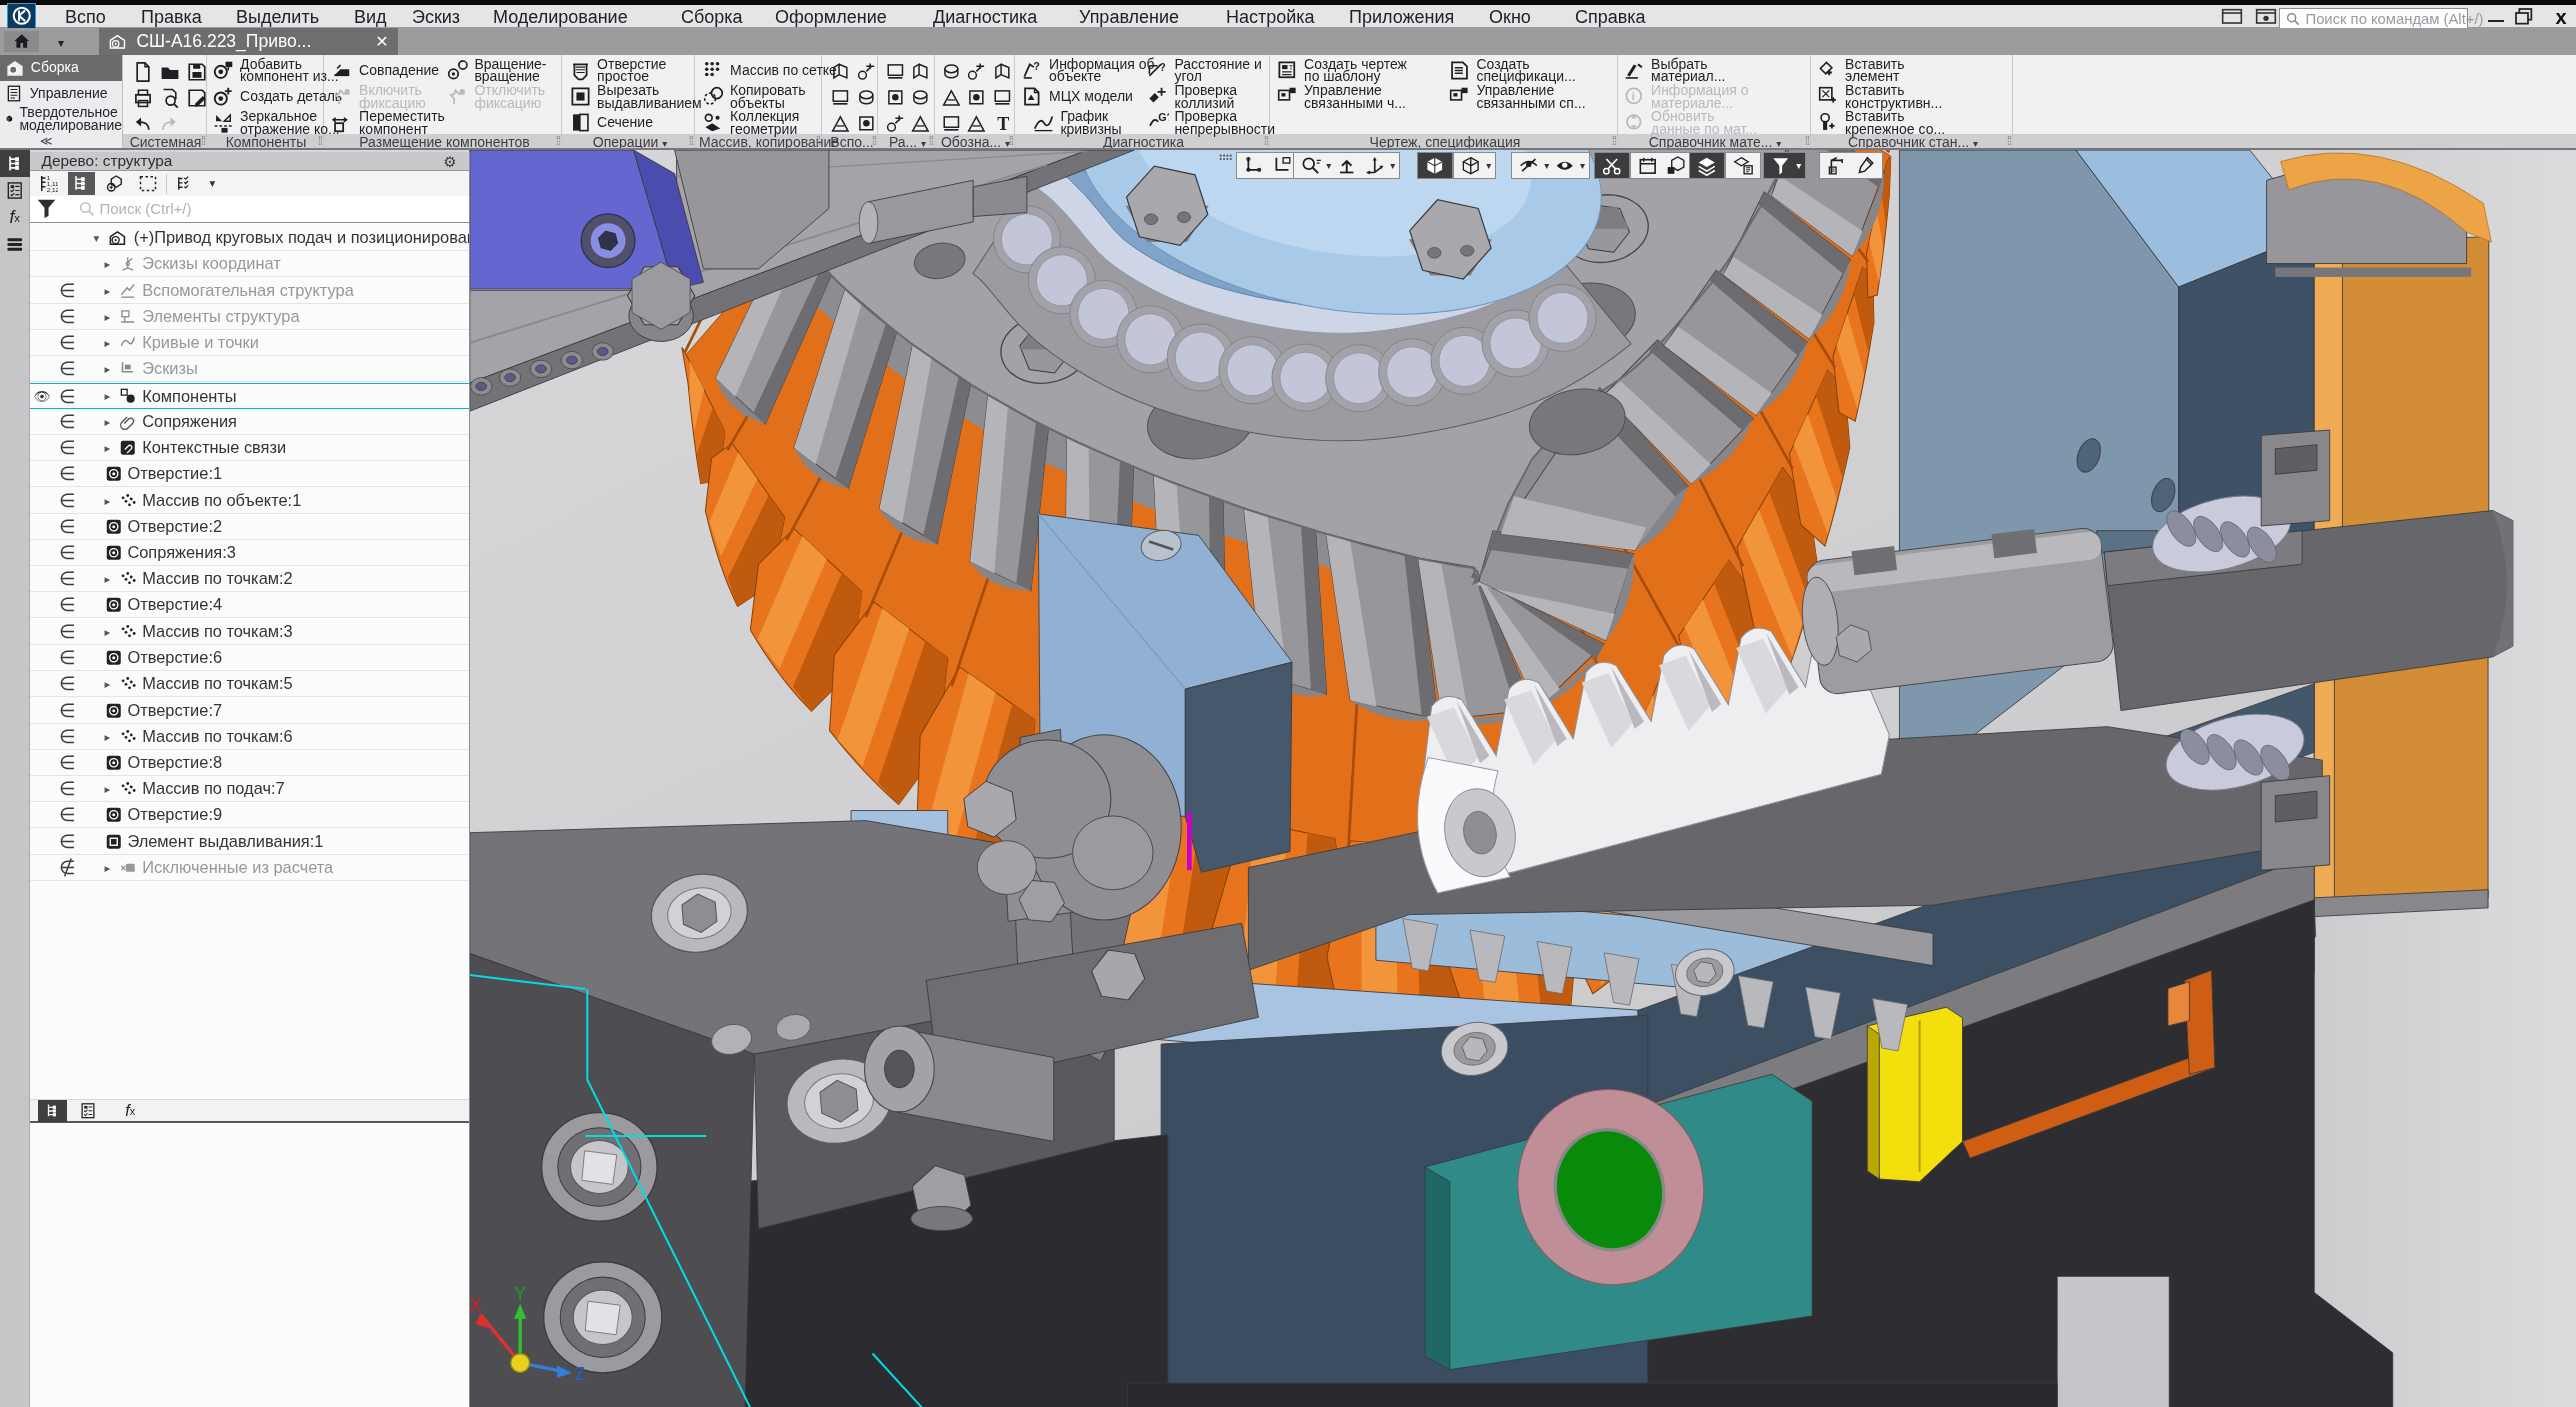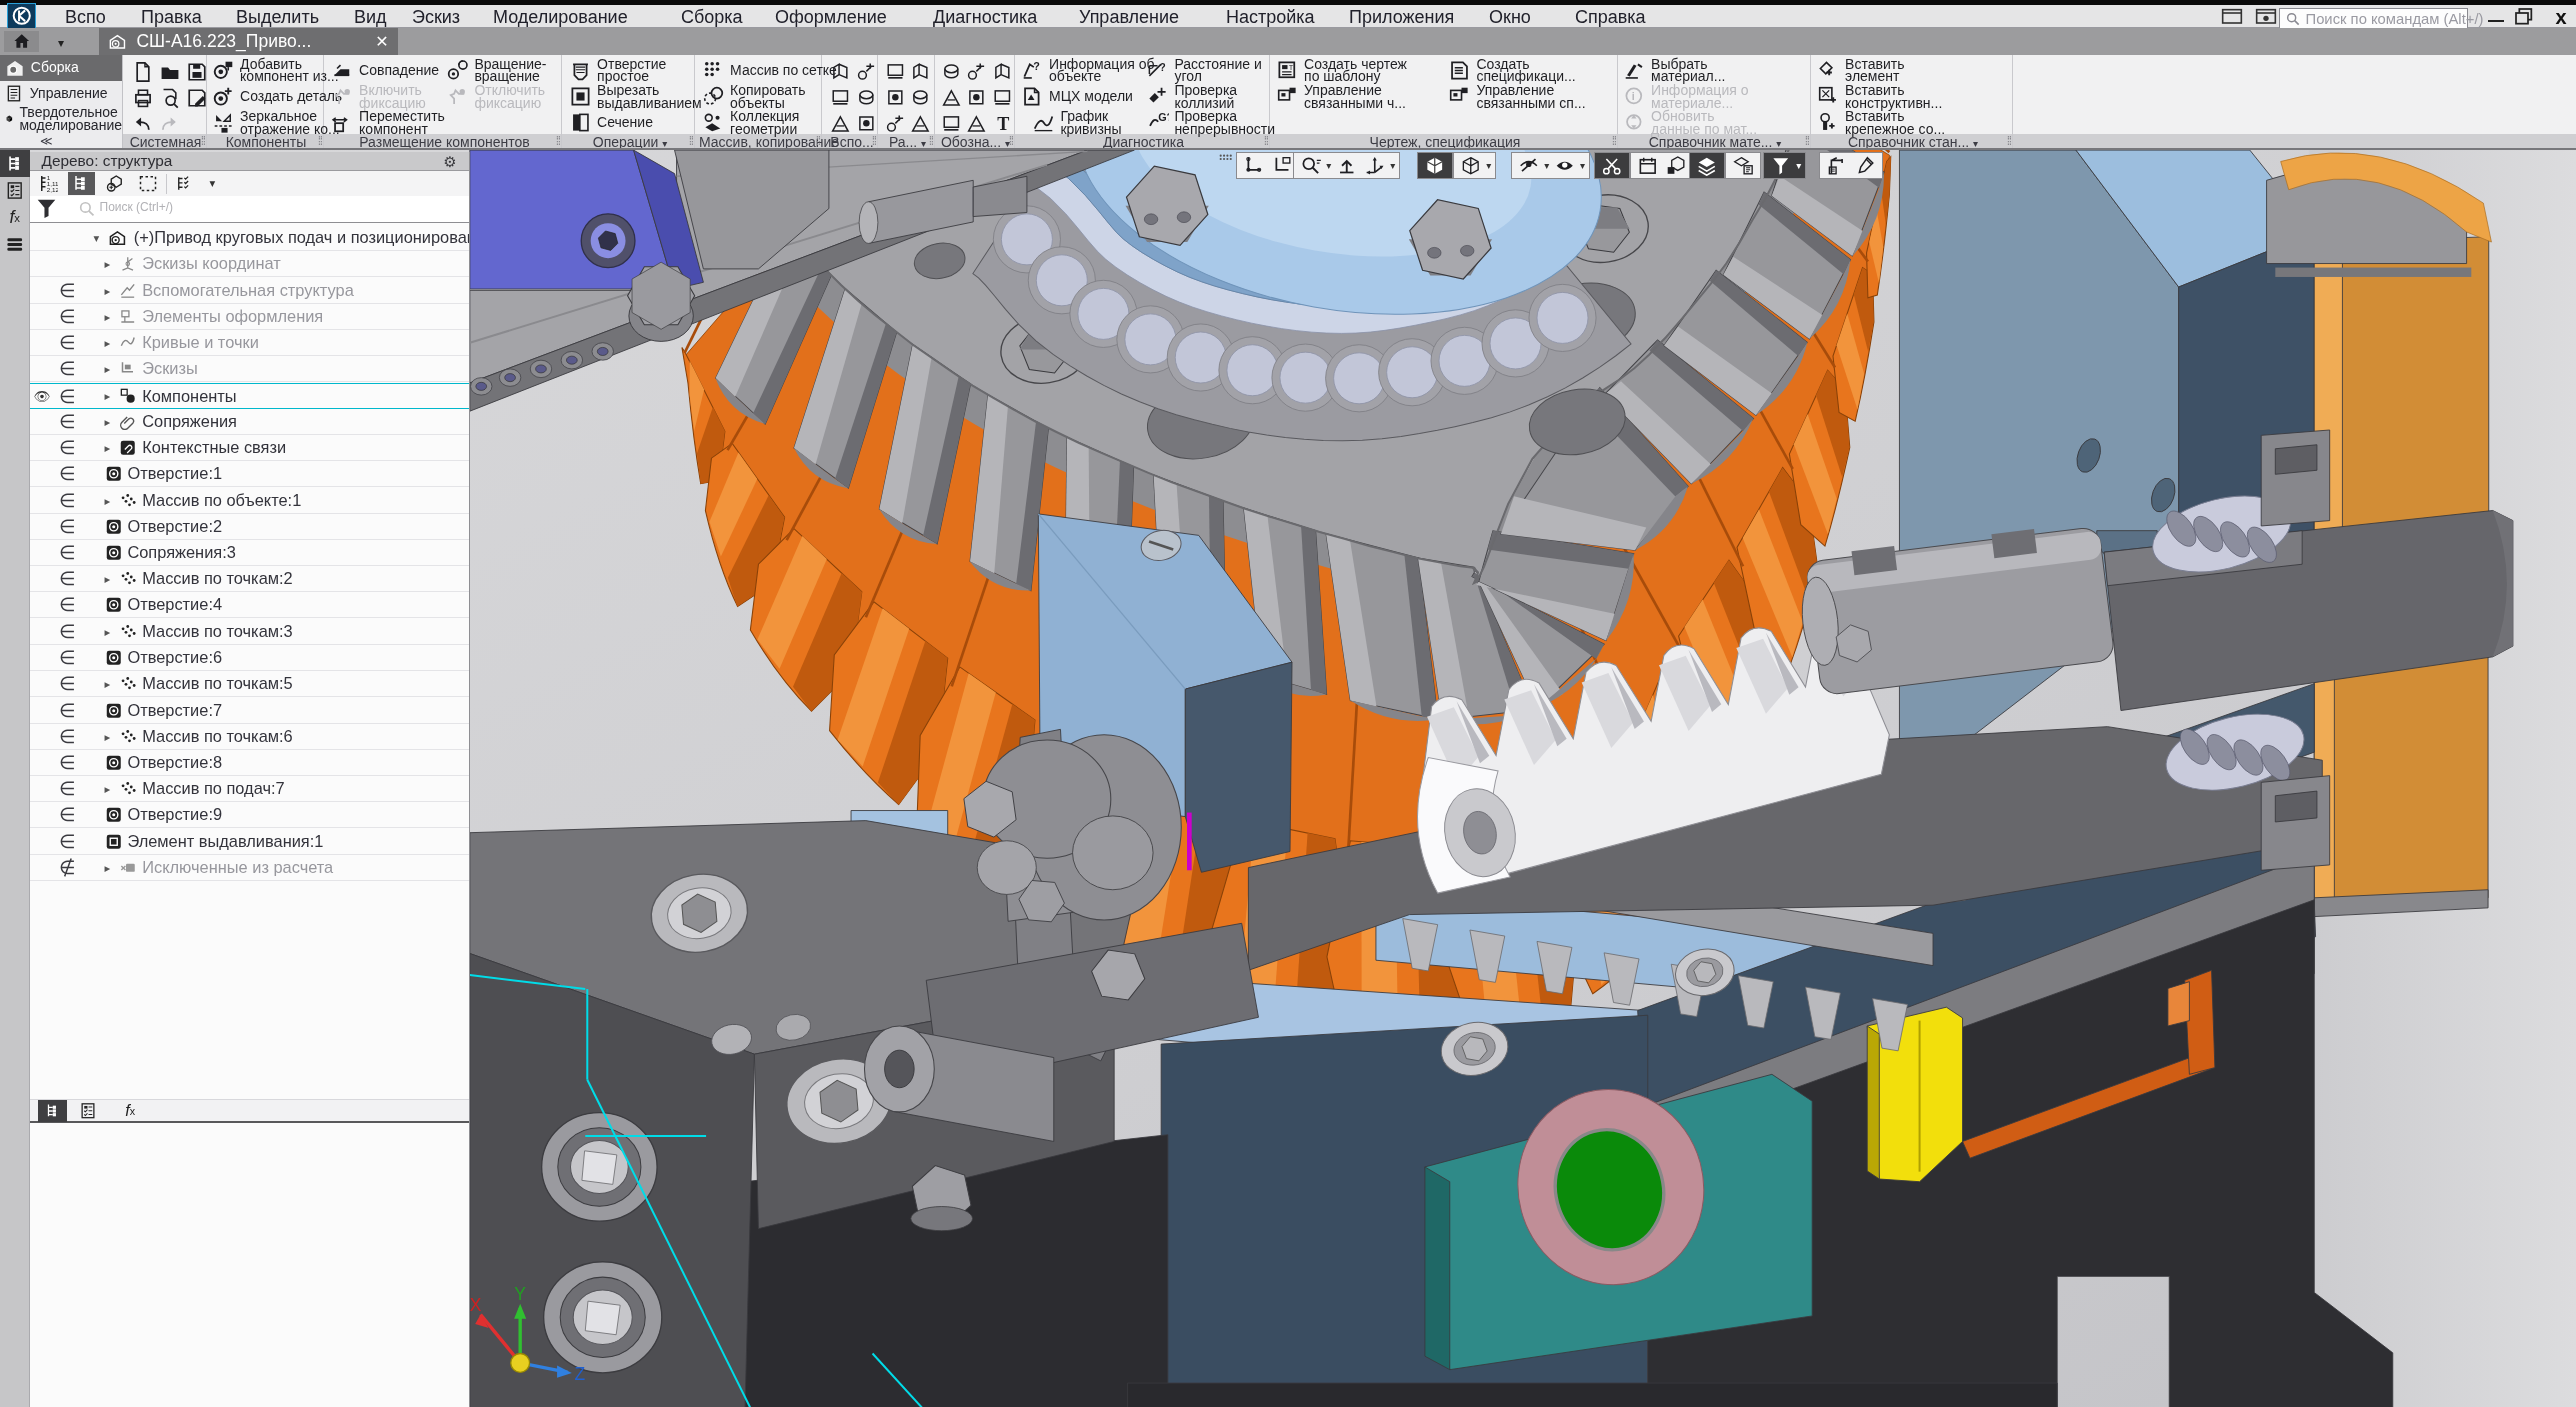--- a/index.html
+++ b/index.html
@@ -32,21 +32,21 @@
 .sic.active { background:#3f3f41; }
 #panel { position:absolute; left:29.5px; top:152px; width:440px; height:1256px; background:#fbfbfb; border-right:1.3px solid #8e8e92; overflow:hidden; }
 #phead { position:absolute; left:0; top:0; width:100%; height:19px; background:#c9c9cb; font-size:15.4px; color:#2e2e34; padding-left:12px; line-height:18px; border-bottom:0.7px solid #9a9a9e; }
 #phead .gear { position:absolute; right:12px; top:0.7px; font-size:14.8px; color:#3a3a3e; }
 #ptool { position:absolute; left:0; top:19px; width:100%; height:25.5px; background:#f4f4f5; border-bottom:0.7px solid #d0d0d4; }
 .pico { position:absolute; top:1.3px; width:27px; height:23px; display:flex; align-items:center; justify-content:center; }
 .pico.active { background:#58585a; }
 #psearch { position:absolute; left:0; top:44px; width:100%; height:27px; background:#fff; border-bottom:1.3px solid #8e8e92; }
 #psearch .funnel { position:absolute; left:5.4px; top:1.3px; }
 #psearch .mag { position:absolute; left:48px; top:4px; opacity:0.45; }
-#psearch .stxt { position:absolute; left:70px; top:4px; font-size:12px; color:#b2b2b6; }
+#psearch .stxt { position:absolute; left:70px; top:4px; font-size:15px; color:#b2b2b6; }
 .trow { position:absolute; left:0; width:100%; height:26px; display:flex; align-items:center; border-bottom:0.7px solid #e4e4e7; }
 .trow.sel { border-top:1.3px solid #00b8cc; border-bottom:1.3px solid #00b8cc; }
 .tind { display:inline-block; flex:0 0 auto; }
 .tarr { font-size:11.4px; color:#555; width:14.8px; flex:0 0 auto; }
 .trow svg { flex:0 0 auto; margin-right:5.4px; }
 .tlab { font-size:16.4px; white-space:nowrap; }
 .tlab.dark { color:#33333b; }
 .tlab.gray { color:#97979d; }
 .emark { position:absolute; left:29.5px; font-size:19px; color:#3a3a40; font-family:"Liberation Serif",serif; }
 .eye { position:absolute; left:4px; font-size:13.4px; color:#333; }
@@ -1076,21 +1076,21 @@
         <span class="tlab gray">Вспомогательная структура</span>
       </div>
       <div class="trow" style="top:152px">
         <span class="emark">∈</span>
         <span class="tind" style="width:75px"></span>
         <span class="tarr">▸</span>
         <svg width="17.5" height="17.5" viewBox="0 0 30 30">
           <rect x="5" y="5" width="12" height="10" fill="none" stroke="#888" stroke-width="2.2"></rect>
           <path d="M4 24h22M10 15v9" stroke="#888" stroke-width="2.2"></path>
         </svg>
-        <span class="tlab gray">Элементы оформления</span>
+        <span class="tlab gray">Элементы структура</span>
       </div>
       <div class="trow" style="top:178px">
         <span class="emark">∈</span>
         <span class="tind" style="width:75px"></span>
         <span class="tarr">▸</span>
         <svg width="17.5" height="17.5" viewBox="0 0 30 30">
           <path d="M4 20q6-14 12-6t10-8" fill="none" stroke="#888" stroke-width="2.4"></path>
         </svg>
         <span class="tlab gray">Кривые и точки</span>
       </div>

